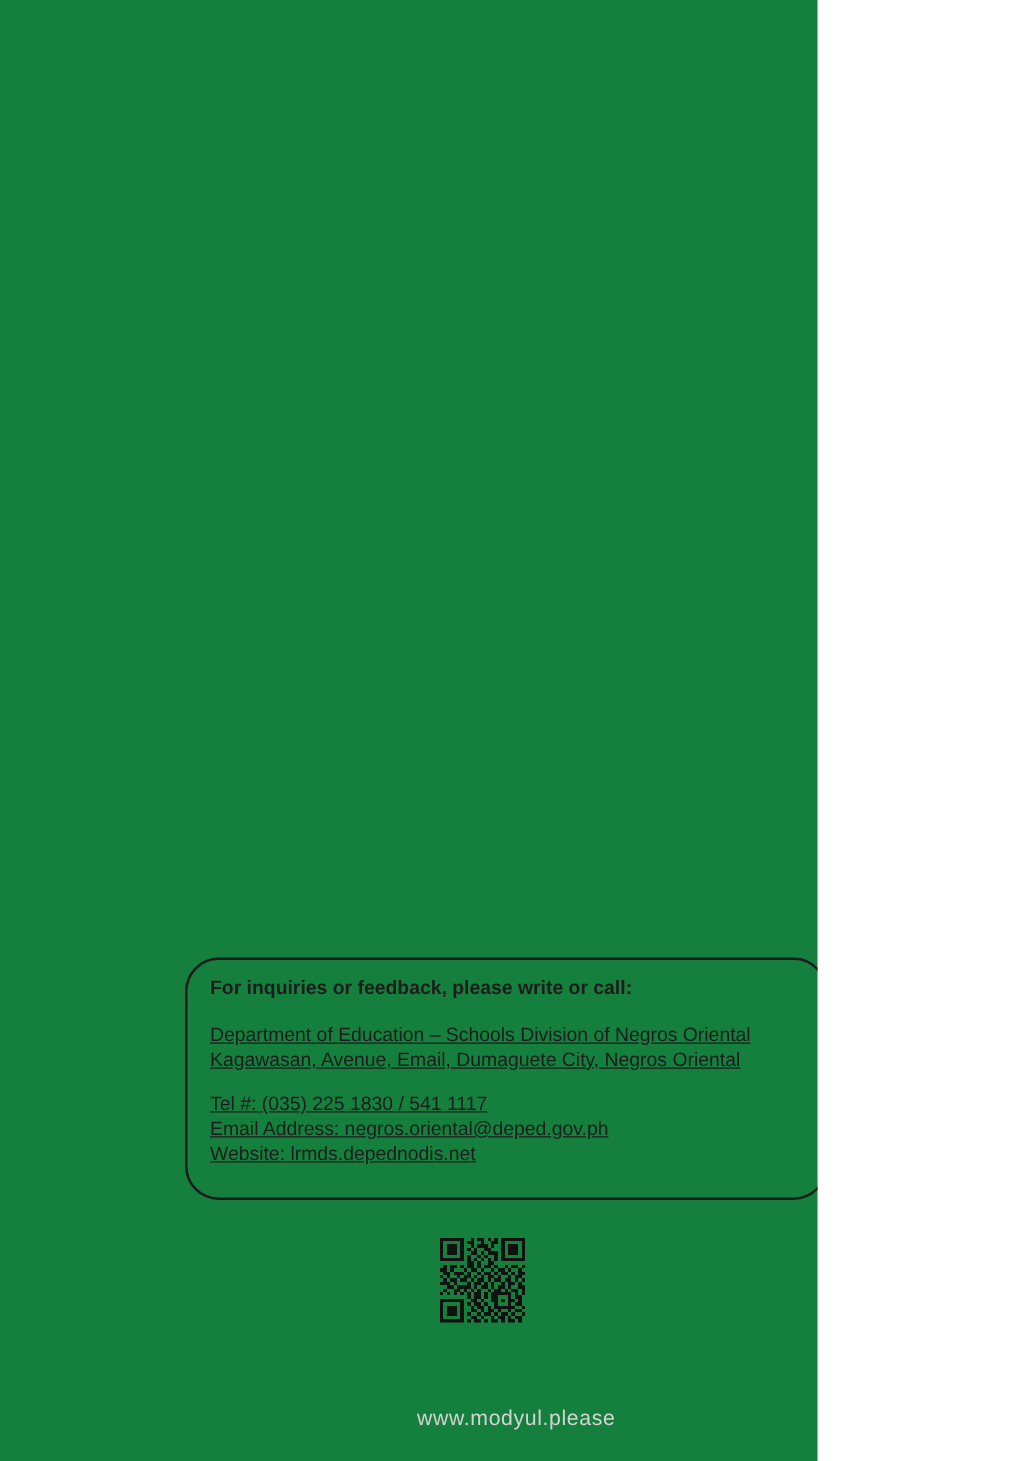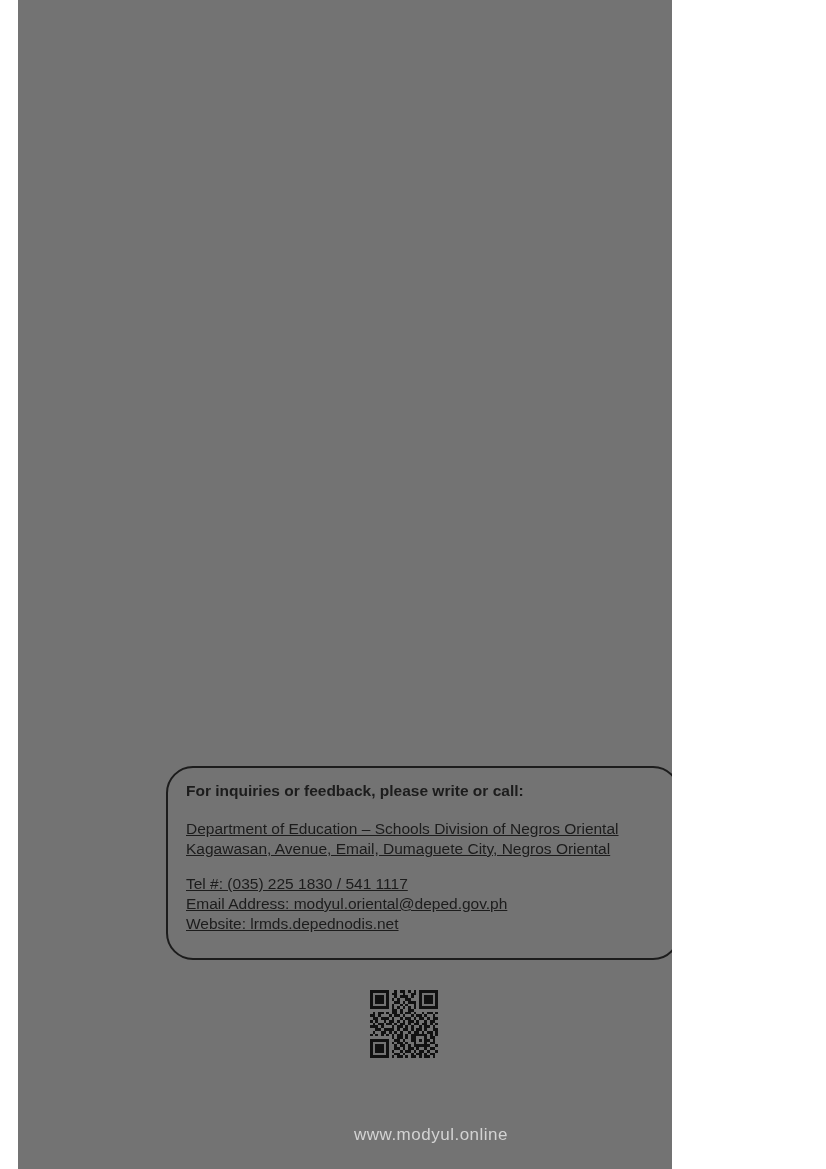--- a/index.html
+++ b/index.html
@@ -5,23 +5,22 @@
   html, body {
     margin: 0;
     padding: 0;
     background: #ffffff;
     font-family: "Liberation Sans", sans-serif;
   }
   .page {
     position: relative;
     width: 654px;
     height: 1169px;
-    background: #737373;
+    background: #15803d;
     overflow: hidden;
-    margin-left: 18px;
   }
   .contact-box {
     position: absolute;
     left: 148px;
     top: 766px;
     width: 514px;
     height: 194px;
     box-sizing: border-box;
     border: 2px solid #1c1c1c;
     border-radius: 27px;
@@ -70,21 +69,21 @@
   <div class="contact-box">
     <div class="heading">For inquiries or feedback, please write or call:</div>
 
     <div class="para">
       <div class="line">Department of Education – Schools Division of Negros Oriental</div>
       <div class="line">Kagawasan, Avenue, Email, Dumaguete City, Negros Oriental</div>
     </div>
 
     <div class="para">
       <div class="line">Tel #: (035) 225 1830 / 541 1117</div>
-      <div class="line">Email Address: modyul.oriental@deped.gov.ph</div>
+      <div class="line">Email Address: negros.oriental@deped.gov.ph</div>
       <div class="line">Website: lrmds.depednodis.net</div>
     </div>
   </div>
 
   <div class="qr"><svg width="68" height="68" viewBox="0 0 25 25" shape-rendering="crispEdges" fill="#111111">
         <rect x="0" y="0" width="1" height="1"></rect>
         <rect x="1" y="0" width="1" height="1"></rect>
         <rect x="2" y="0" width="1" height="1"></rect>
         <rect x="3" y="0" width="1" height="1"></rect>
         <rect x="4" y="0" width="1" height="1"></rect>
@@ -416,15 +415,15 @@
         <rect x="11" y="24" width="1" height="1"></rect>
         <rect x="13" y="24" width="1" height="1"></rect>
         <rect x="15" y="24" width="1" height="1"></rect>
         <rect x="16" y="24" width="1" height="1"></rect>
         <rect x="18" y="24" width="1" height="1"></rect>
         <rect x="20" y="24" width="1" height="1"></rect>
         <rect x="21" y="24" width="1" height="1"></rect>
         <rect x="23" y="24" width="1" height="1"></rect>
       </svg></div>
 
-  <div class="watermark">www.modyul.online</div>
+  <div class="watermark">www.modyul.please</div>
 
 </div>
 
 </body></html>

